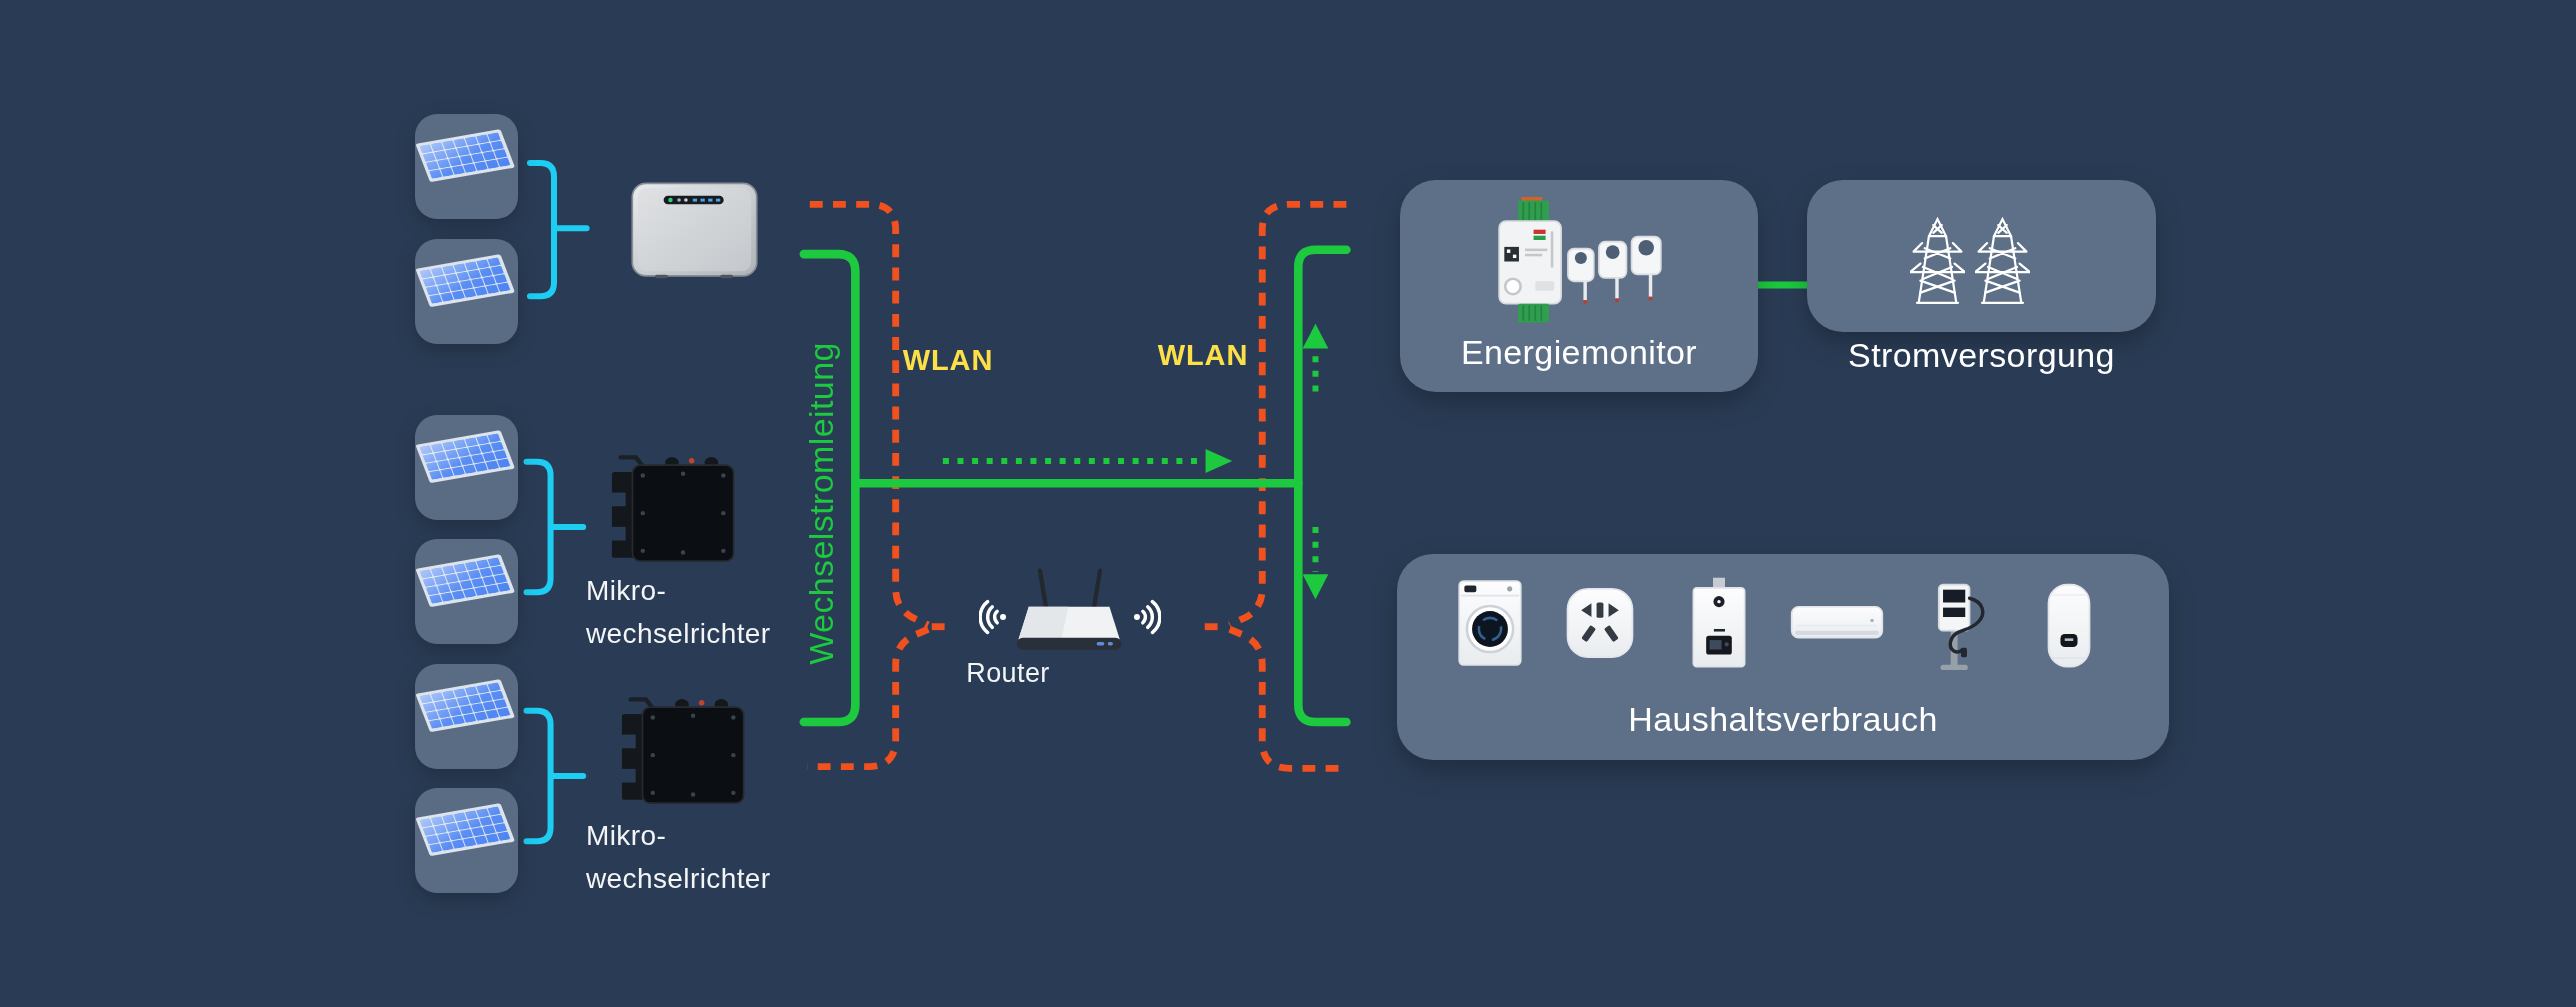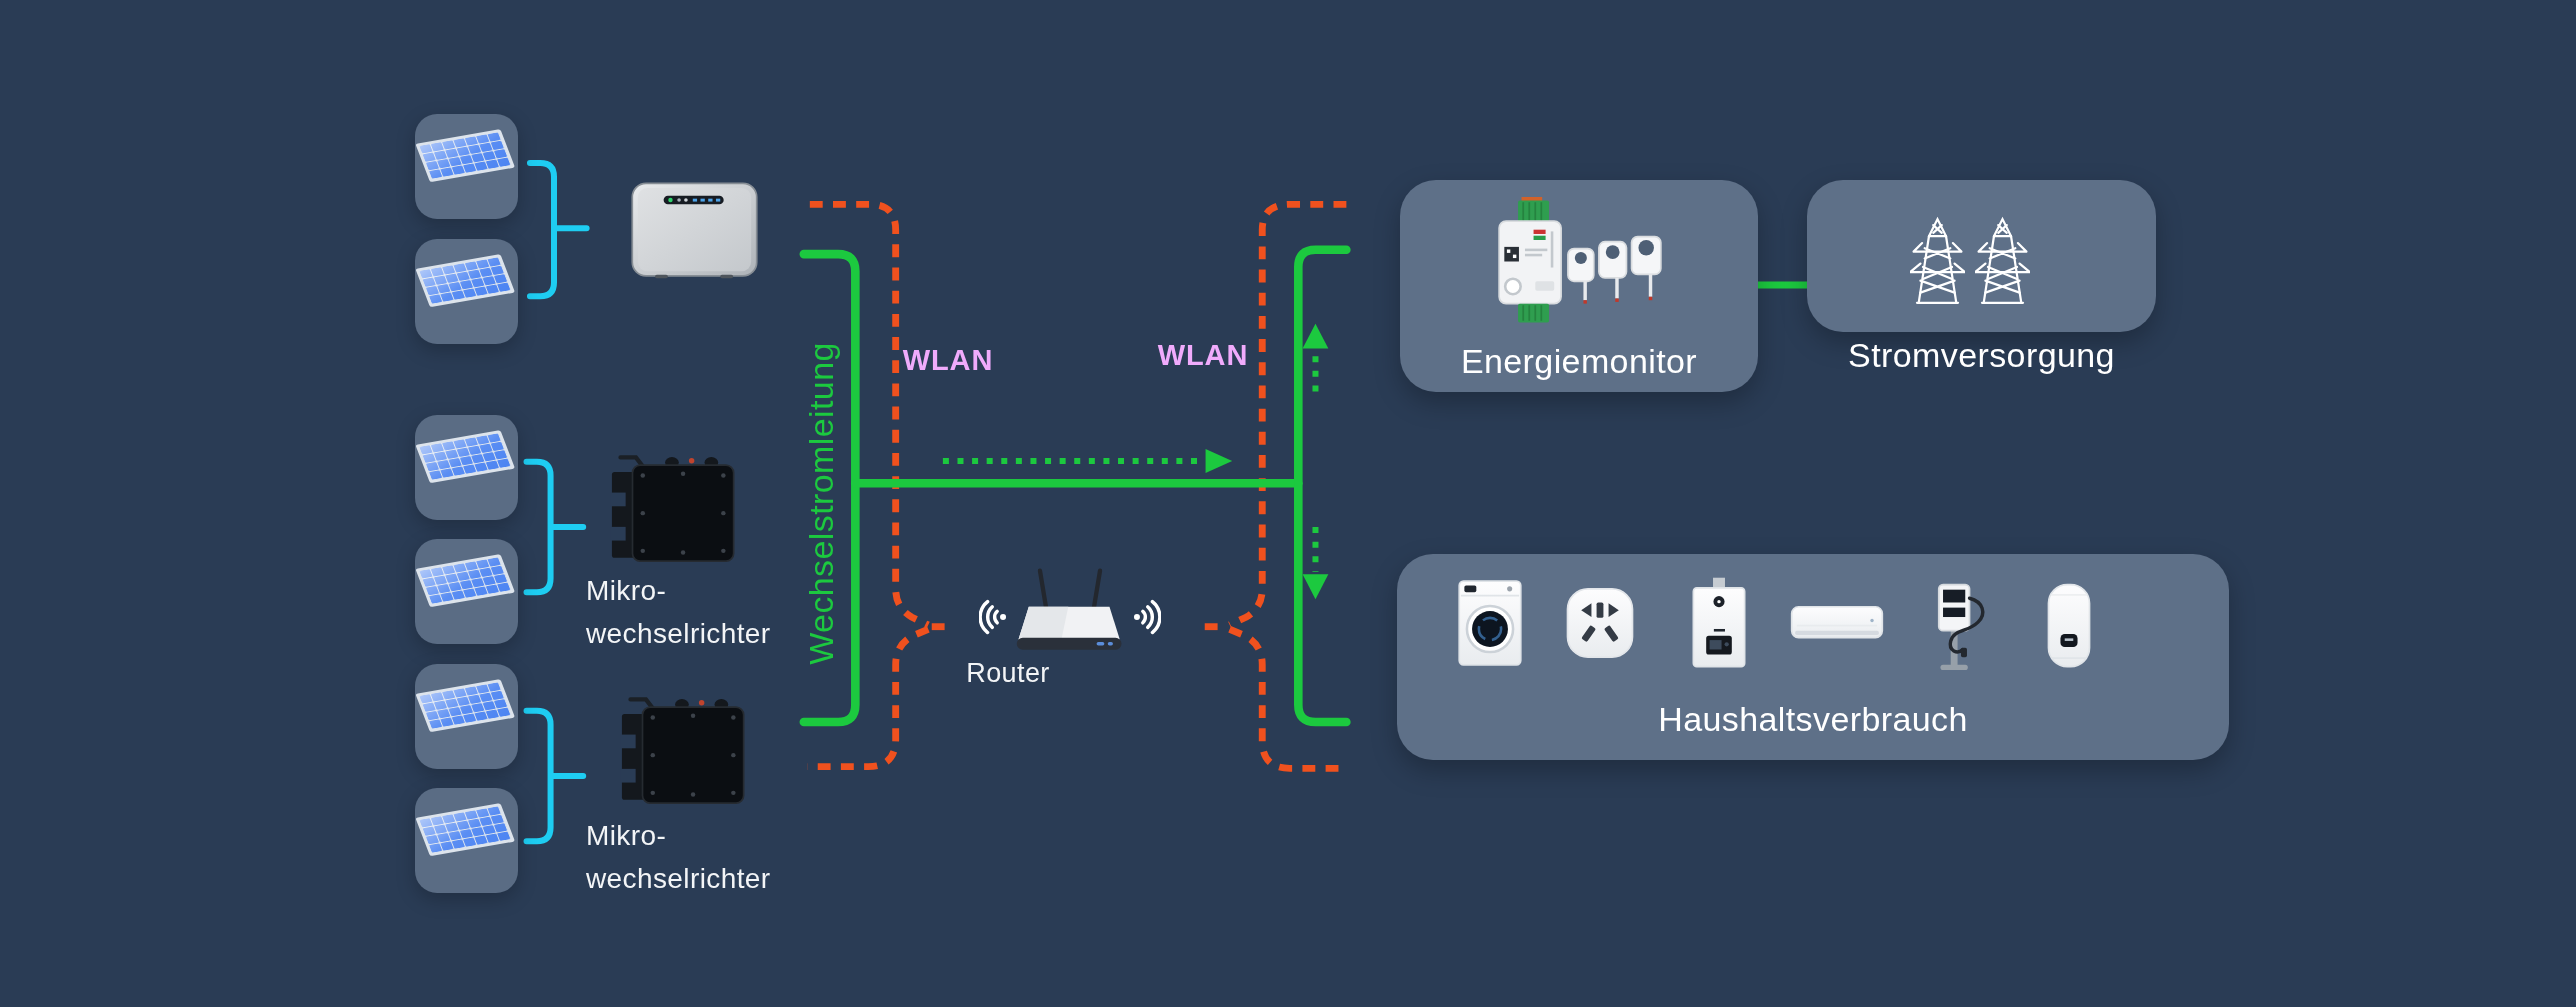--- a/index.html
+++ b/index.html
@@ -8,21 +8,21 @@
   #overlay{position:absolute;left:0;top:0;z-index:1;}
   .tile{position:absolute;width:103px;height:105px;border-radius:22px;background:#5A6C84;
         box-shadow:0 6.9px 19px rgba(0,0,0,.22);z-index:2;}
   .dev{position:absolute;z-index:3;}
   .box{position:absolute;background:#5E7088;border-radius:36px;z-index:2;
        box-shadow:0 10.3px 26px rgba(0,0,0,.25);}
   .lbl{position:absolute;z-index:4;color:#F3F5F7;font-size:28px;letter-spacing:0.4px;line-height:43px;white-space:nowrap;}
   .boxlbl{position:absolute;left:0;right:0;text-align:center;color:#FFFFFF;font-size:34px;
           letter-spacing:0.4px;line-height:41px;z-index:4;white-space:nowrap;}
   .center{transform:translate(-50%,-50%);}
-  #lbl-wlan-left,#lbl-wlan-right{color:#f0abfc;font-size:29px;font-weight:bold;letter-spacing:0.9px;}
+  #lbl-wlan-left,#lbl-wlan-right{color:#fde047;font-size:29px;font-weight:bold;letter-spacing:0.9px;}
   #lbl-ac-line{color:#1CC93F;font-size:34px;width:369px;text-align:center;transform:rotate(-90deg);}
   .icon{position:absolute;z-index:3;}
 </style>
 </head>
 <body>
 
 <div id="canvas">
 
   <svg id="overlay" width="2576" height="1007" viewBox="0 0 3000 1173">
     <defs>
@@ -261,21 +261,21 @@
         <rect x="141" y="94" width="4" height="24" fill="#E8EAED"></rect>
           <rect x="141" y="118" width="4" height="4" fill="#C0392B"></rect>
       </g>
       <g>
         <rect x="160" y="46" width="34" height="44" rx="7" fill="#F5F6F8" stroke="#D9DCDF" stroke-width="2"></rect>
         <circle cx="177" cy="59" r="9" fill="#4E5F75"></circle>
         <rect x="180" y="90" width="4" height="26" fill="#E8EAED"></rect>
           <rect x="180" y="116" width="4" height="4" fill="#C0392B"></rect>
       </g>
     </svg>
-    <div class="boxlbl" style="top:161px;">Energiemonitor</div>
+    <div class="boxlbl" style="top:152px;">Energiemonitor</div>
   </div>
 
   <div class="box" style="left:1807px;top:180px;width:349px;height:152px;">
     <svg class="icon" style="left:103px;top:34px;" width="55" height="94" viewBox="0 0 64 110">
       <g stroke="#FFFFFF" stroke-width="2.6" fill="none" stroke-linecap="round">
         <path d="M22,26 L32,6 L42,26"></path>
           <path d="M27,13 L37,22 M37,13 L27,22"></path>
         <path d="M22,26 L10,104 M42,26 L54,104"></path>
           <path d="M22,26 H42"></path>
         <path d="M4,44 H60 M4,44 L14,34 M60,44 L50,34"></path>
@@ -296,21 +296,21 @@
         <path d="M0,68 H64 M0,68 L12,58 M64,68 L52,58"></path>
         <path d="M17,52 L47,40 M17,40 L47,52"></path>
         <path d="M15,76 L49,62 M15,62 L49,76"></path>
         <path d="M12,92 L52,78 M12,78 L52,92"></path>
         <path d="M8,104 H56"></path>
       </g>
     </svg>
     <div class="boxlbl" style="top:155px;">Stromversorgung</div>
   </div>
 
-  <div class="box" style="left:1397px;top:554px;width:832px;height:206px;">
+  <div class="box" style="left:1397px;top:554px;width:772px;height:206px;">
     <svg class="icon" style="left:46px;top:21.5px;" width="94" height="94" viewBox="0 0 110 110">
       <rect x="19" y="6" width="72" height="98" rx="5" fill="url(#whiteDev)" stroke="#E0E4E8" stroke-width="2"></rect>
       <rect x="25" y="11" width="14" height="8" rx="2" fill="#20262E"></rect>
       <circle cx="78" cy="15" r="3" fill="#9AA2AB"></circle>
       <path d="M21,23 H89" stroke="#E0E4E8" stroke-width="2"></path>
       <circle cx="55" cy="62" r="27" fill="#FFFFFF" stroke="#CCD2D8" stroke-width="3"></circle>
       <circle cx="55" cy="62" r="21" fill="#0D1520"></circle>
       <circle cx="55" cy="62" r="13" fill="none" stroke="#33608F" stroke-width="3" stroke-dasharray="18 8"></circle>
     </svg>
     <svg class="icon" style="left:156px;top:21.5px;" width="94" height="94" viewBox="0 0 110 110">

